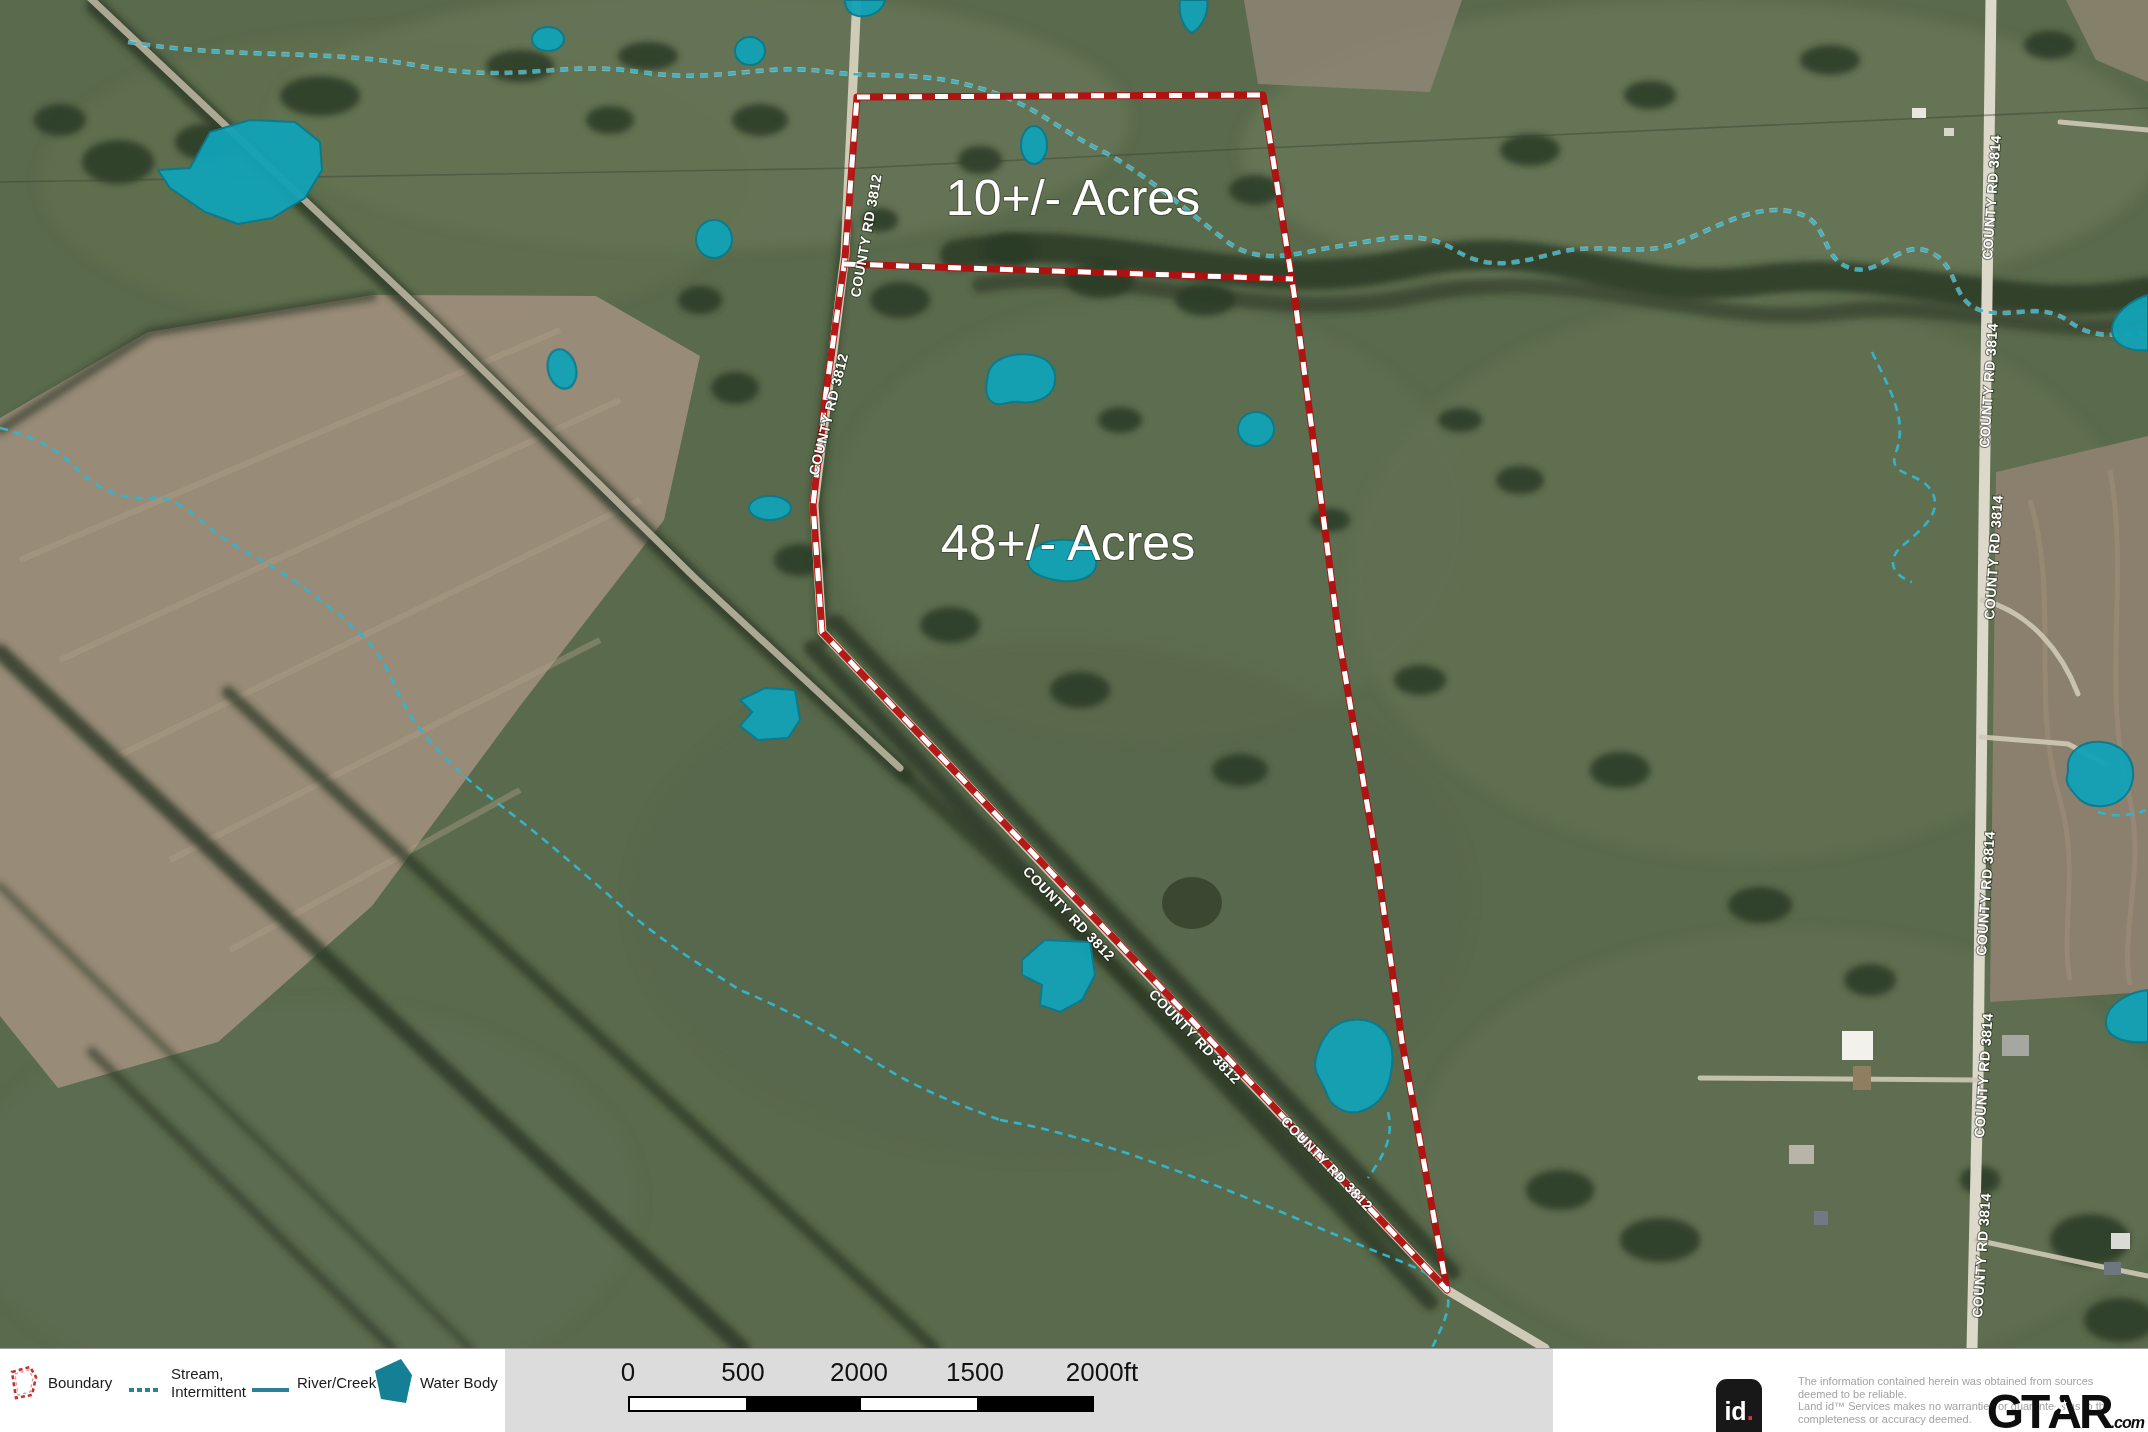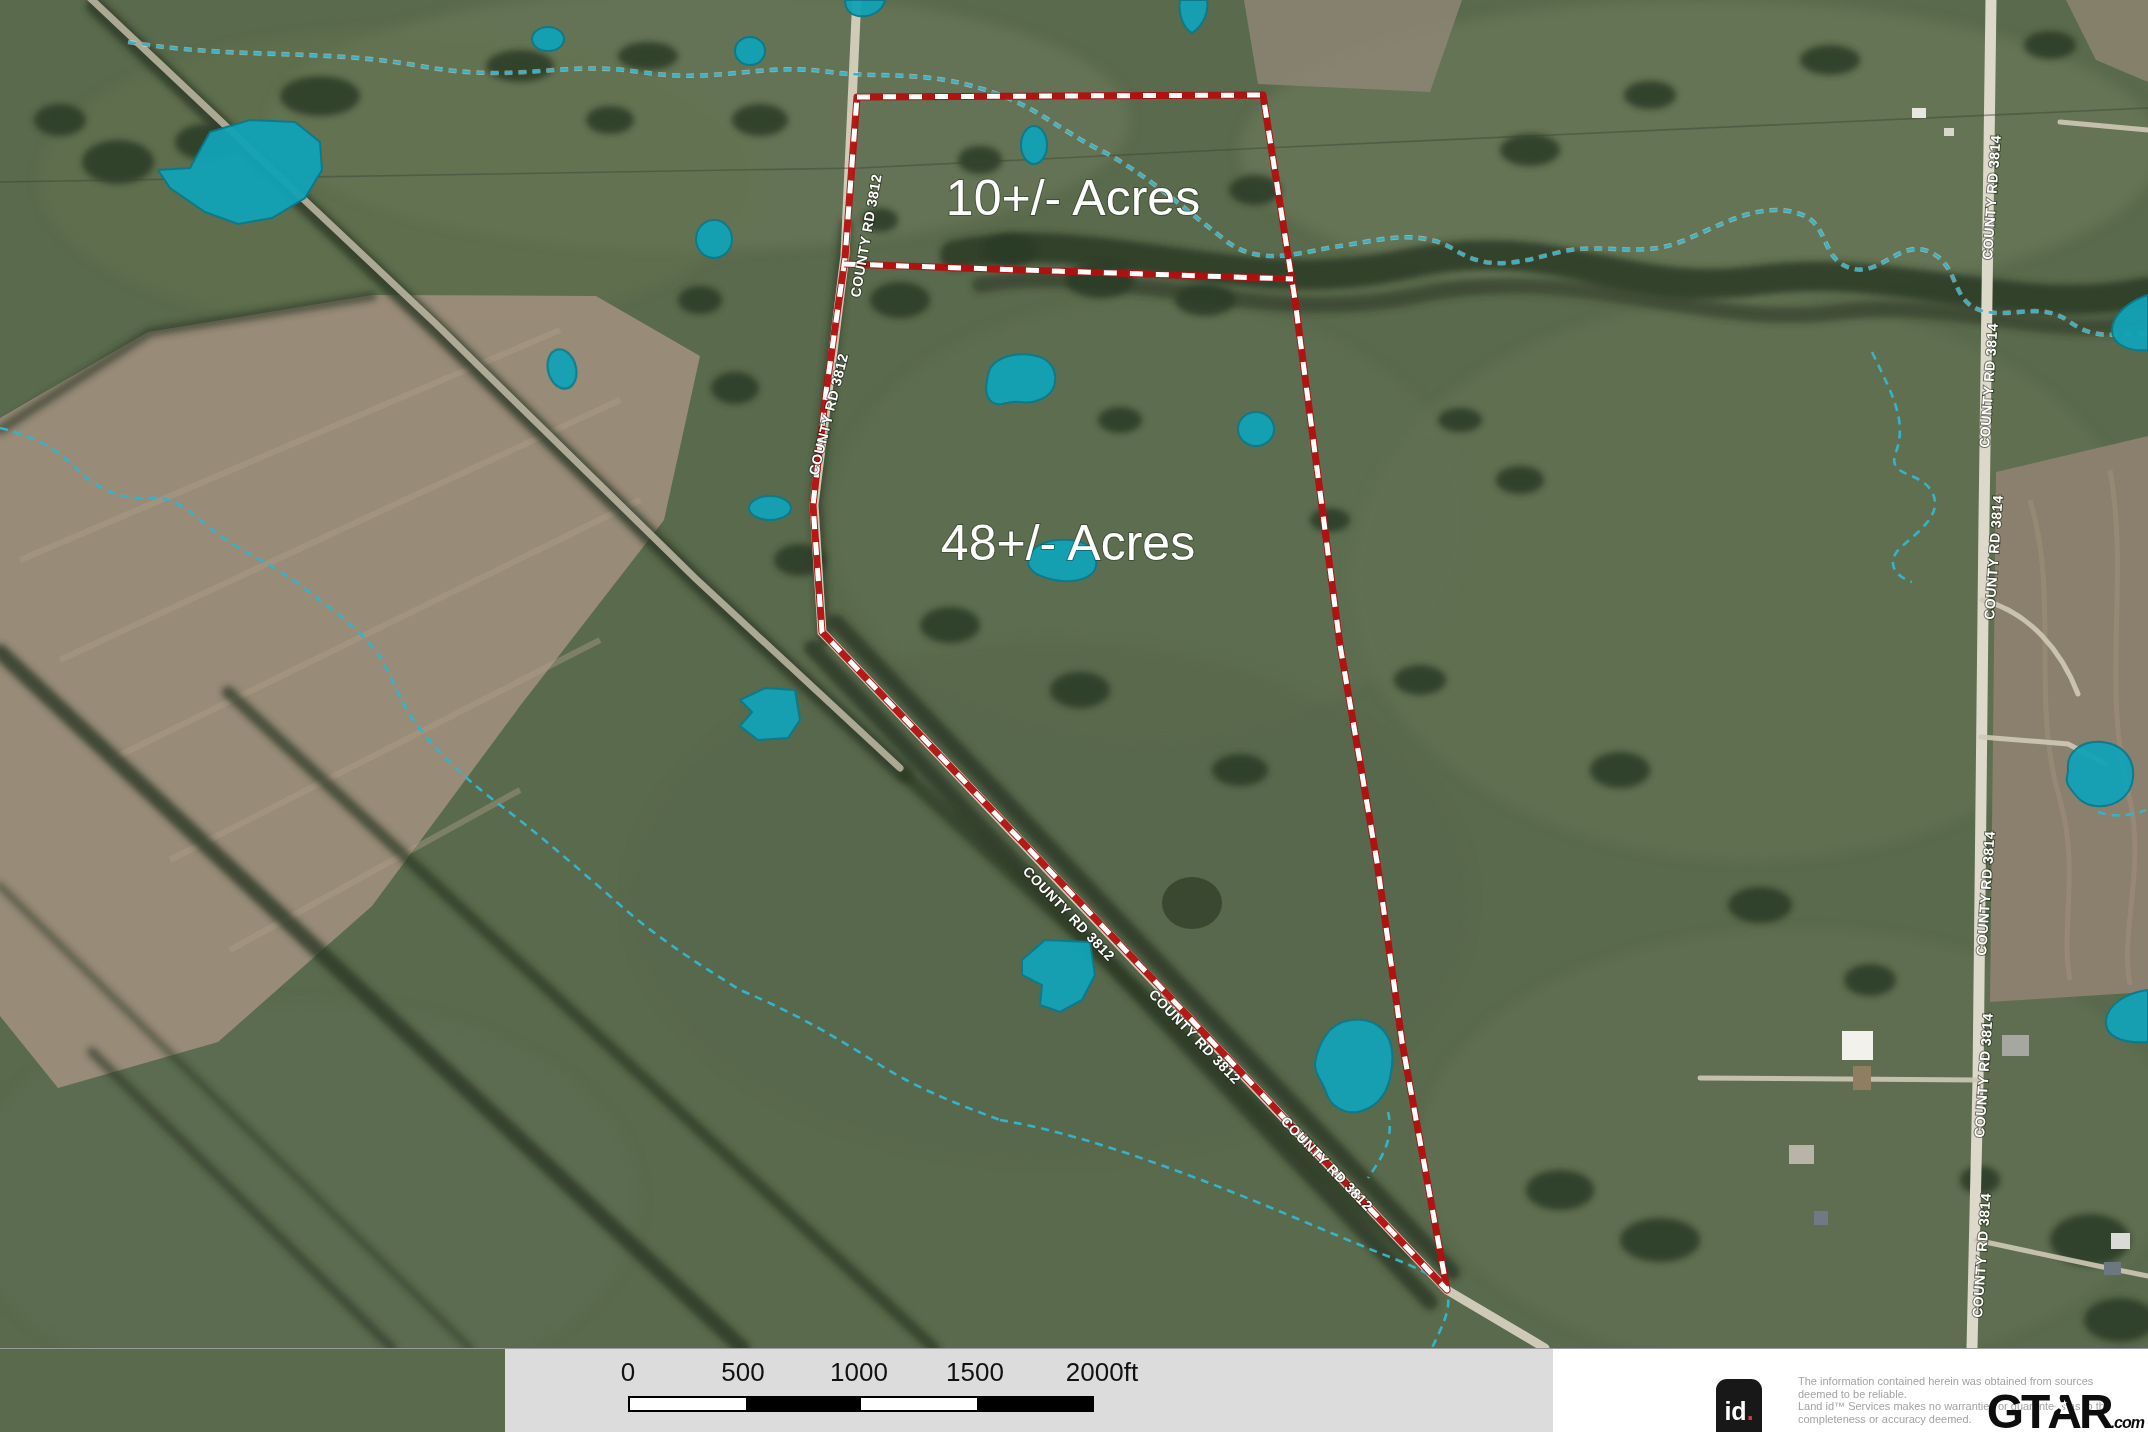--- a/index.html
+++ b/index.html
@@ -219,25 +219,48 @@
       <text class="roadlbl" transform="translate(1994,620) rotate(-86)">COUNTY RD 3814</text>
       <text class="roadlbl" transform="translate(1986,956) rotate(-86)">COUNTY RD 3814</text>
       <text class="roadlbl" transform="translate(1984,1138) rotate(-86)">COUNTY RD 3814</text>
       <text class="roadlbl" transform="translate(1982,1318) rotate(-86)">COUNTY RD 3814</text>
     </g>
   </svg>
   </div>
 
   <div class="bottombar">
 
+    <div class="panel legend-panel">
+      <svg class="lg-icon" style="left:8px;top:16px" width="30" height="36" viewBox="0 0 30 36">
+        <path d="M4,7 L22,2 L28,12 L24,30 L8,33 Z" fill="none" stroke="#c23434" stroke-width="2.6" stroke-dasharray="4 3"></path>
+        <path d="M7,9 L21,5 L25,13 L22,27 L10,30 Z" fill="none" stroke="#e89a9a" stroke-width="1.4" stroke-dasharray="3 3"></path>
+      </svg>
+      <div class="lg-label" style="left:48px;top:25px">Boundary</div>
+
+      <svg class="lg-icon" style="left:129px;top:37px" width="32" height="8" viewBox="0 0 32 8">
+        <line x1="0" y1="4" x2="32" y2="4" stroke="#2b8196" stroke-width="4" stroke-dasharray="5 3"></line>
+      </svg>
+      <div class="lg-label" style="left:171px;top:16px">Stream,</div>
+      <div class="lg-label" style="left:171px;top:34px">Intermittent</div>
+
+      <svg class="lg-icon" style="left:252px;top:37px" width="37" height="8" viewBox="0 0 37 8">
+        <line x1="0" y1="4" x2="37" y2="4" stroke="#2b8196" stroke-width="4"></line>
+      </svg>
+      <div class="lg-label" style="left:297px;top:25px">River/Creek</div>
+
+      <svg class="lg-icon" style="left:371px;top:8px" width="42" height="50" viewBox="0 0 42 50">
+        <path d="M4,14 L30,2 L41,18 L35,46 L10,42 Z" fill="#157f95"></path>
+      </svg>
+      <div class="lg-label" style="left:420px;top:25px">Water Body</div>
+    </div>
 
     <div class="panel scale-panel">
       <div class="tick" style="left:123px">0</div>
       <div class="tick" style="left:238px">500</div>
-      <div class="tick" style="left:354px">1000</div>
+      <div class="tick" style="left:354px">2000</div>
       <div class="tick" style="left:470px">1500</div>
       <div class="tick" style="left:597px">2000ft</div>
       <div class="bar">
         <div class="seg w"></div>
         <div class="seg b"></div>
         <div class="seg w"></div>
         <div class="seg b"></div>
       </div>
     </div>
 

